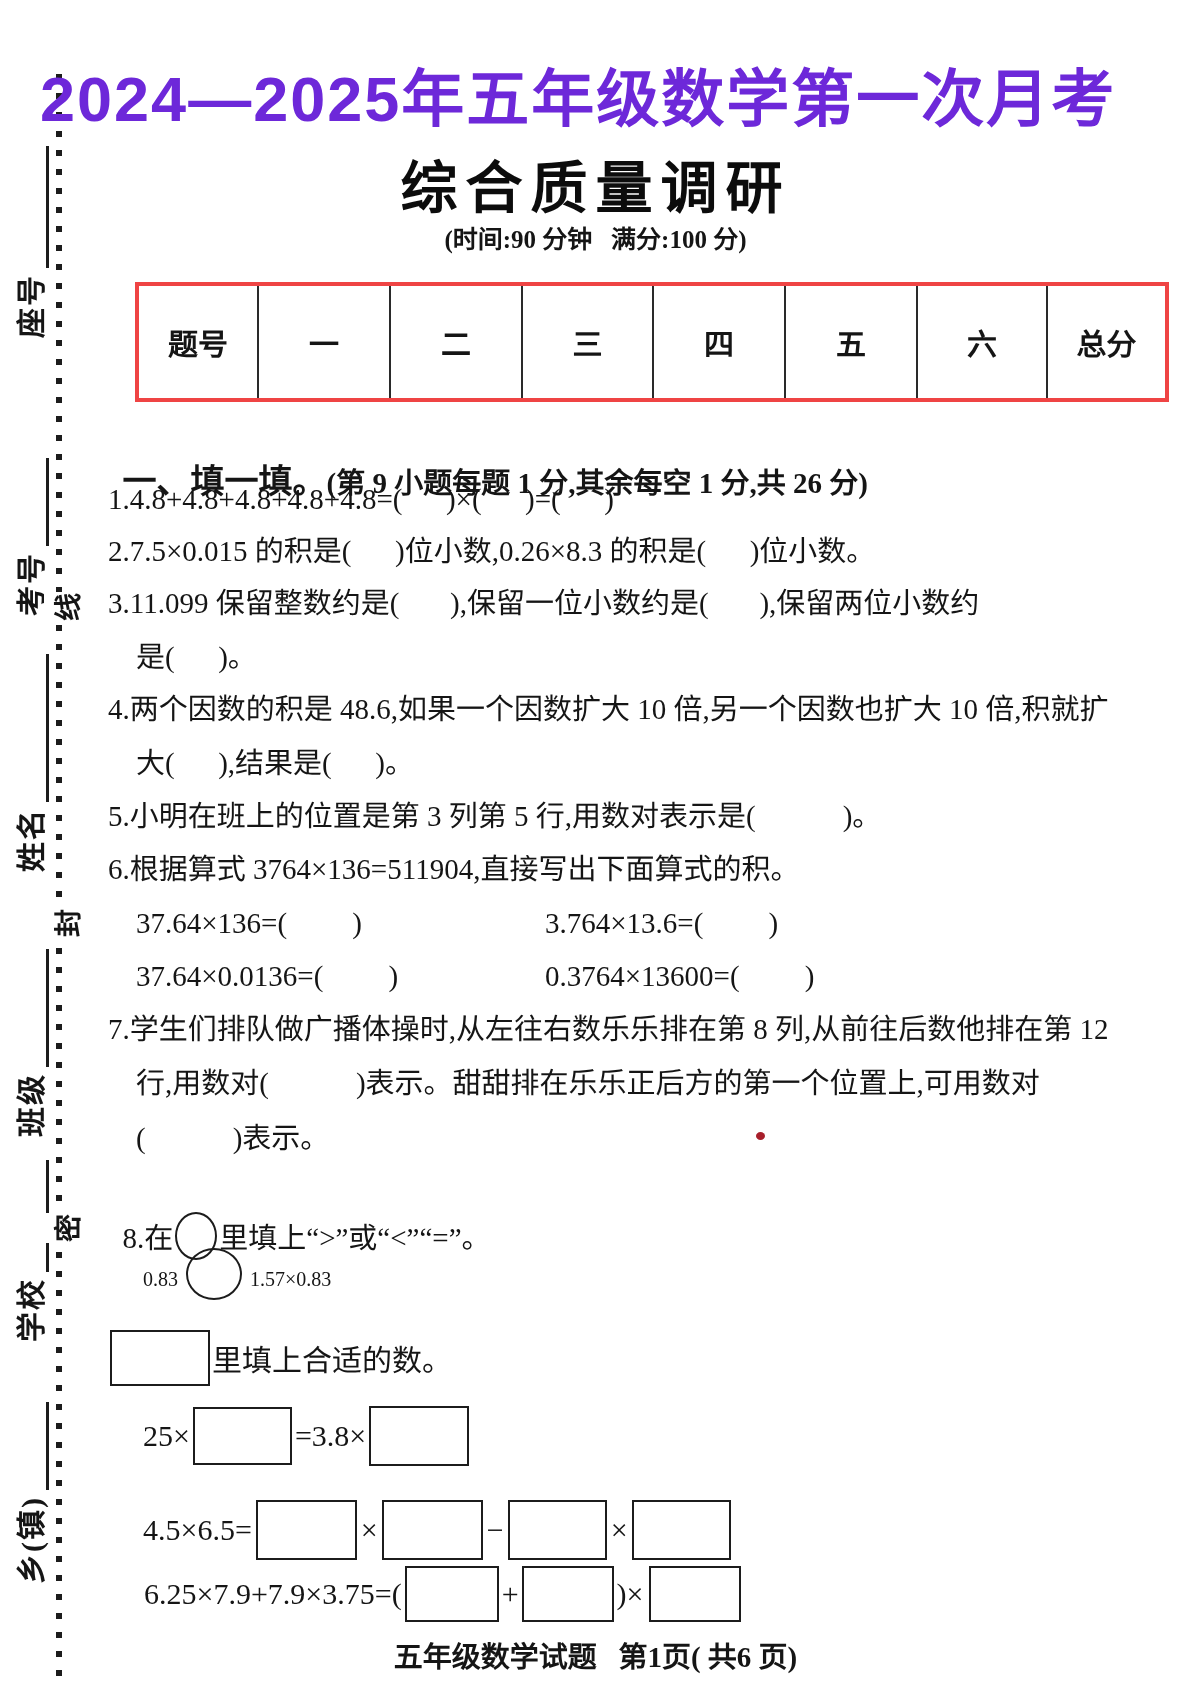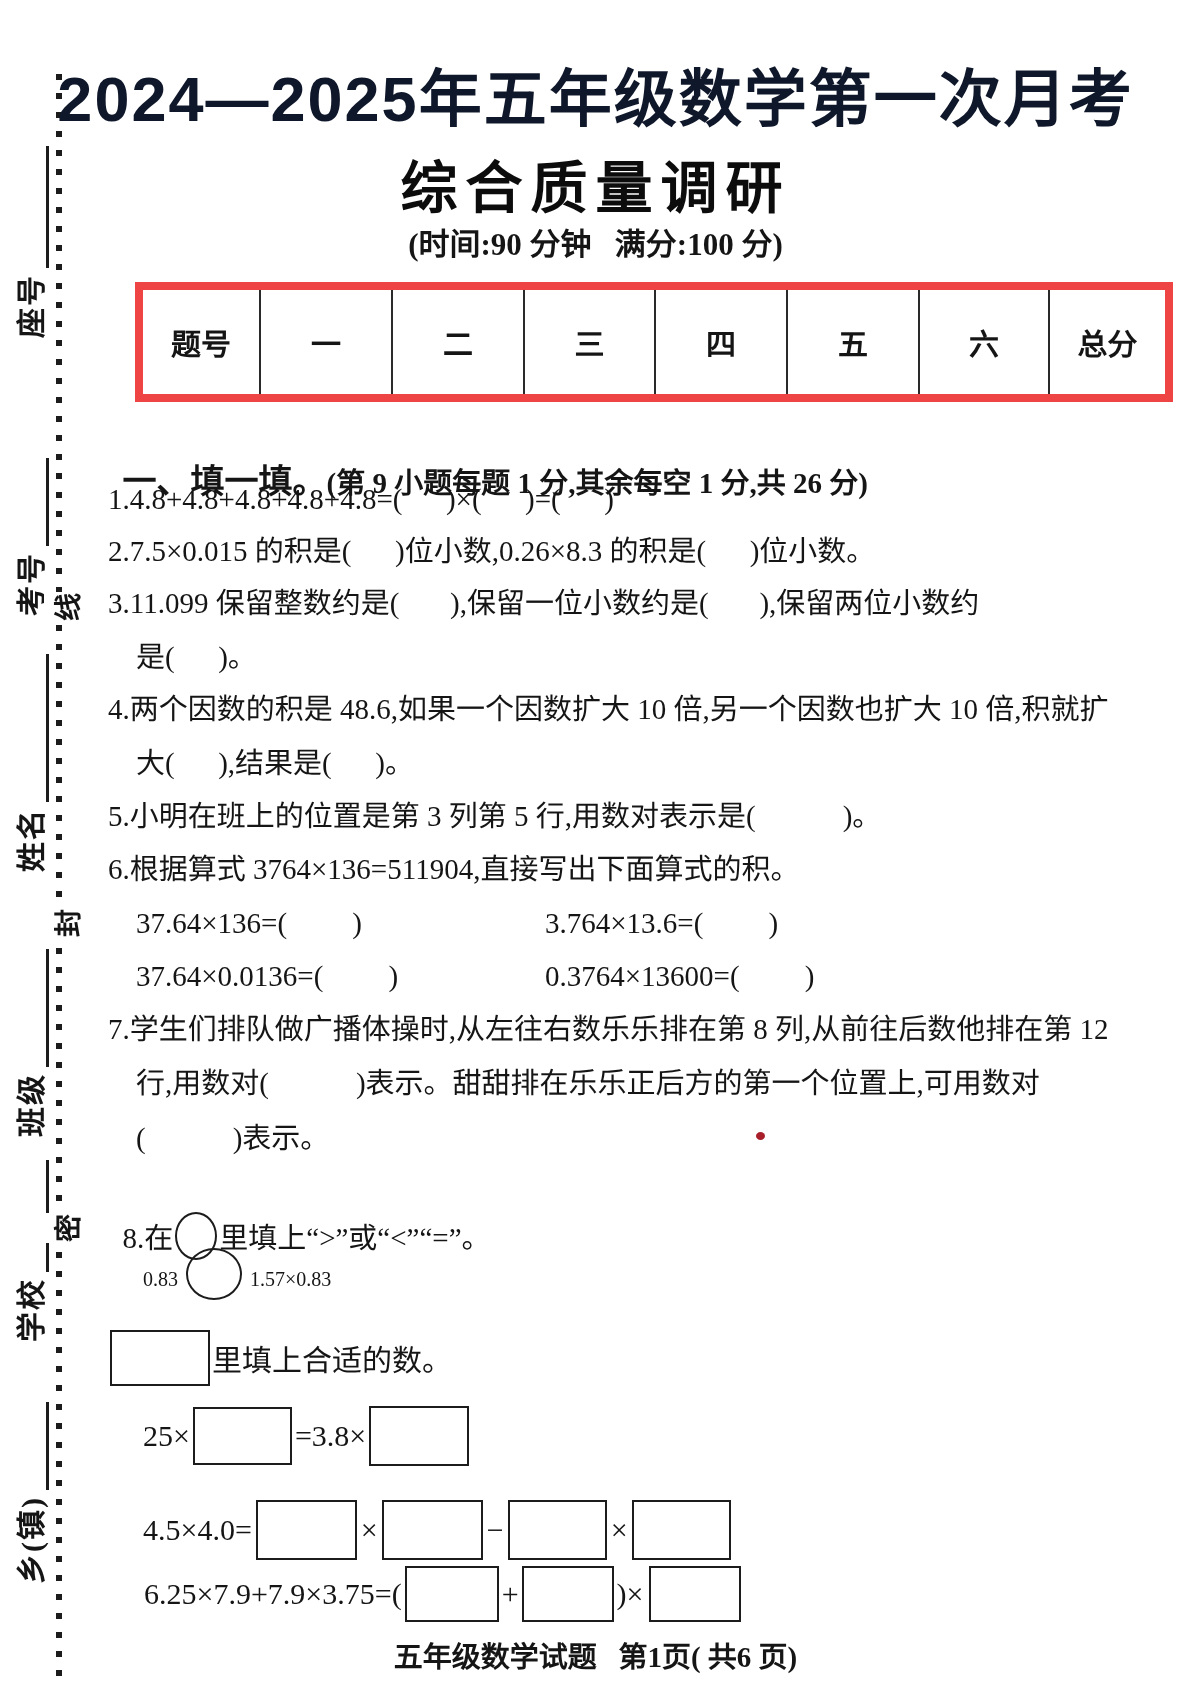--- a/index.html
+++ b/index.html
@@ -35,46 +35,47 @@
     position:absolute;
     transform:rotate(-90deg);
     transform-origin:0 0;
     font-size:28px;font-weight:700;
     background:#ffffff;
     padding:10px 1px;
     line-height:30px;
   }
   
   .title1{
-    left:0;right:0;top:48px;text-align:center;
+    left:0;right:0;top:48px;
     font-family:"Liberation Sans","DejaVu Sans",sans-serif;
     font-size:63px;font-weight:900;letter-spacing:2px;
-    color:#0f172a;
+    color:#6d28d9;
+    padding-left:40px;
   }
   .title2{
     left:0;right:0;top:142px;text-align:center;
     font-family:"Liberation Sans","DejaVu Sans",sans-serif;
     font-size:57px;font-weight:900;letter-spacing:8px;
     color:#0c0c0c;
   }
   .meta{
     left:0;right:0;top:219px;text-align:center;
-    font-size:31px;font-weight:700;white-space:pre;
+    font-size:25px;font-weight:700;white-space:pre;
   }
   
   table.score{
     position:absolute;left:135px;top:282px;width:1030px;height:120px;
     border-collapse:collapse;table-layout:fixed;
   }
   table.score td{
     border:2px solid #2a2a2a;
     text-align:center;vertical-align:middle;
     font-size:30px;font-weight:600;
   }
-  table.score{border:8px solid #ef4444;}
+  table.score{border:4px solid #ef4444;}
   
   .q-line{
     position:absolute;
     font-size:29px;font-weight:500;
     white-space:pre;
     line-height:34px;
   }
   .sec-lead{font-family:"Liberation Sans","DejaVu Sans",sans-serif;font-weight:900;font-size:34px;}
   .sec-note{font-weight:700;}
   .cmp-circle-sm{
@@ -201,20 +202,20 @@
 
 <div class="boxrow" style="left:108px;top:1330px">
   <span class="ans-box" style="width:96px;height:52px;margin:0 2px"></span><span>里填上合适的数。</span>
 </div>
 
 <div class="boxrow" style="left:143px;top:1406px">
   <span>25×</span><span class="ans-box" style="width:95px;height:54px;margin:0 3px"></span><span>=3.8×</span><span class="ans-box" style="width:96px;height:56px;margin:0 3px"></span>
 </div>
 
 <div class="boxrow" style="left:143px;top:1500px">
-  <span>4.5×4.0=</span><span class="ans-box" style="width:97px;height:56px;margin:0 4px"></span><span>×</span><span class="ans-box" style="width:97px;height:56px;margin:0 4px"></span><span>−</span><span class="ans-box" style="width:95px;height:56px;margin:0 4px"></span><span>×</span><span class="ans-box" style="width:95px;height:56px;margin:0 4px"></span>
+  <span>4.5×6.5=</span><span class="ans-box" style="width:97px;height:56px;margin:0 4px"></span><span>×</span><span class="ans-box" style="width:97px;height:56px;margin:0 4px"></span><span>−</span><span class="ans-box" style="width:95px;height:56px;margin:0 4px"></span><span>×</span><span class="ans-box" style="width:95px;height:56px;margin:0 4px"></span>
 </div>
 
 <div class="boxrow" style="left:144px;top:1566px">
   <span>6.25×7.9+7.9×3.75=(</span><span class="ans-box" style="width:90px;height:52px;margin:0 3px"></span><span>+</span><span class="ans-box" style="width:88px;height:52px;margin:0 3px"></span><span>)×</span><span class="ans-box" style="width:88px;height:52px;margin:0 5px"></span>
 </div>
 
 <div class="footer">五年级数学试题   第1页( 共6 页)</div>
 
 </body></html>

